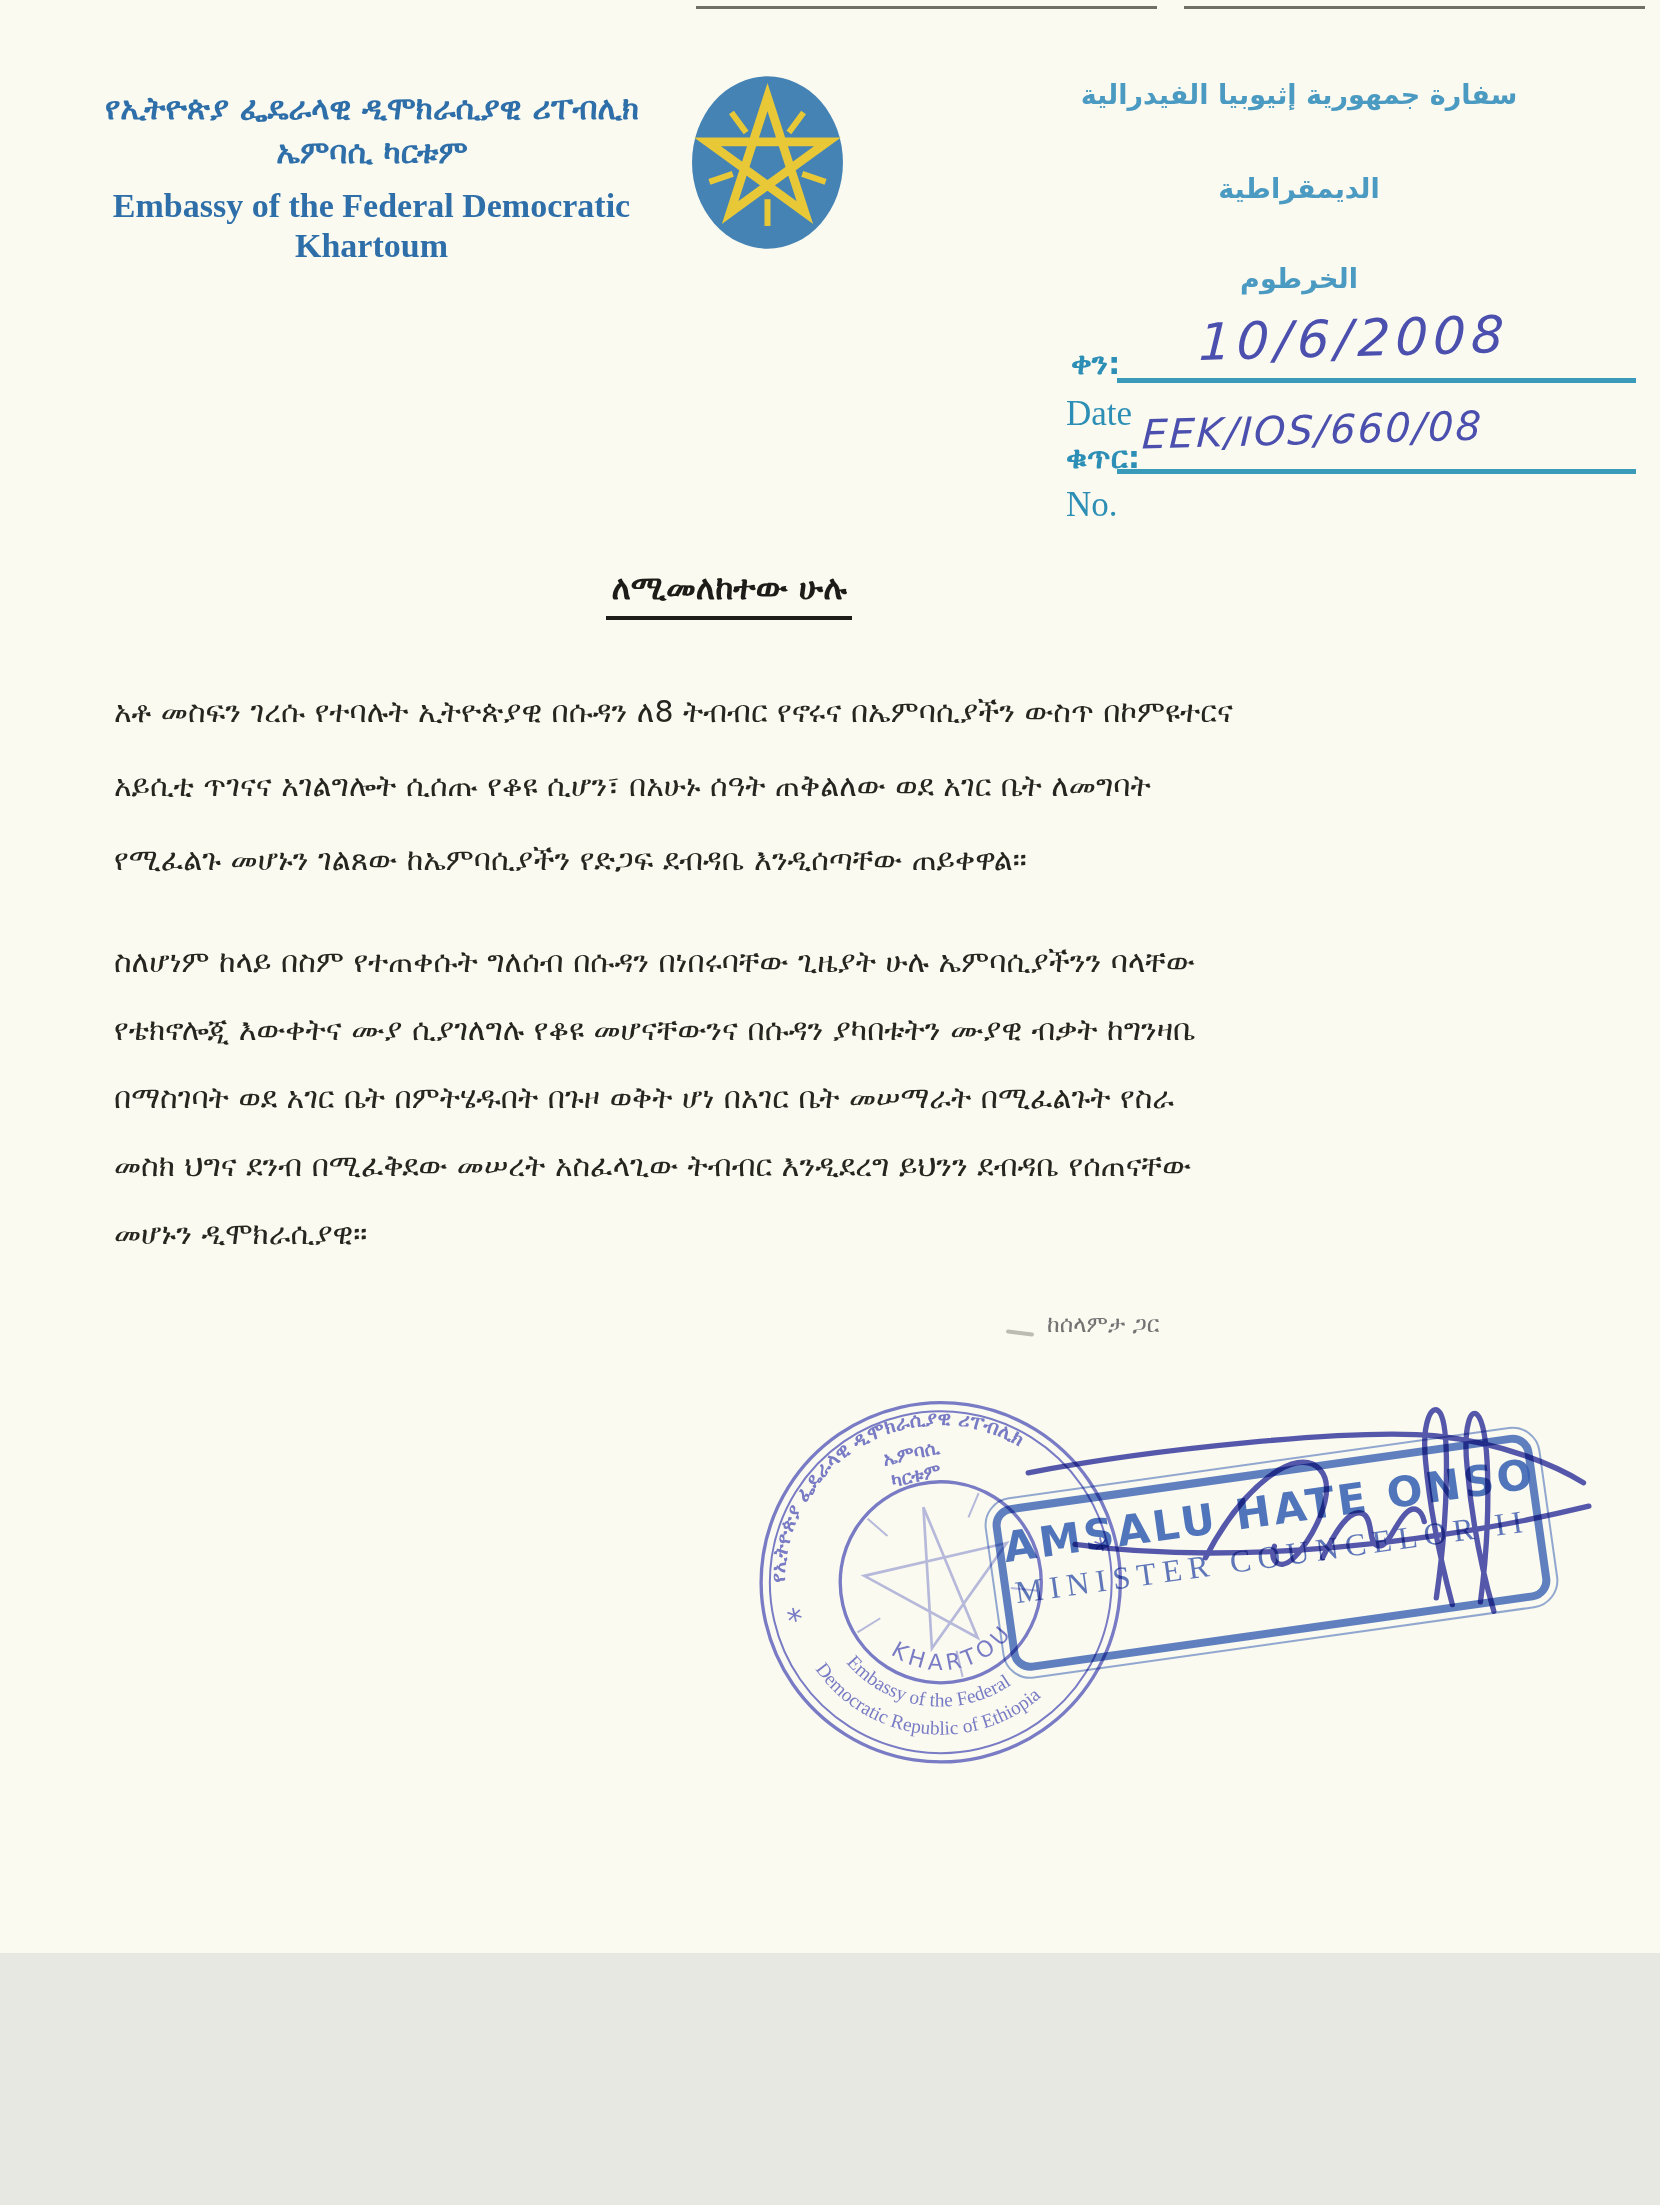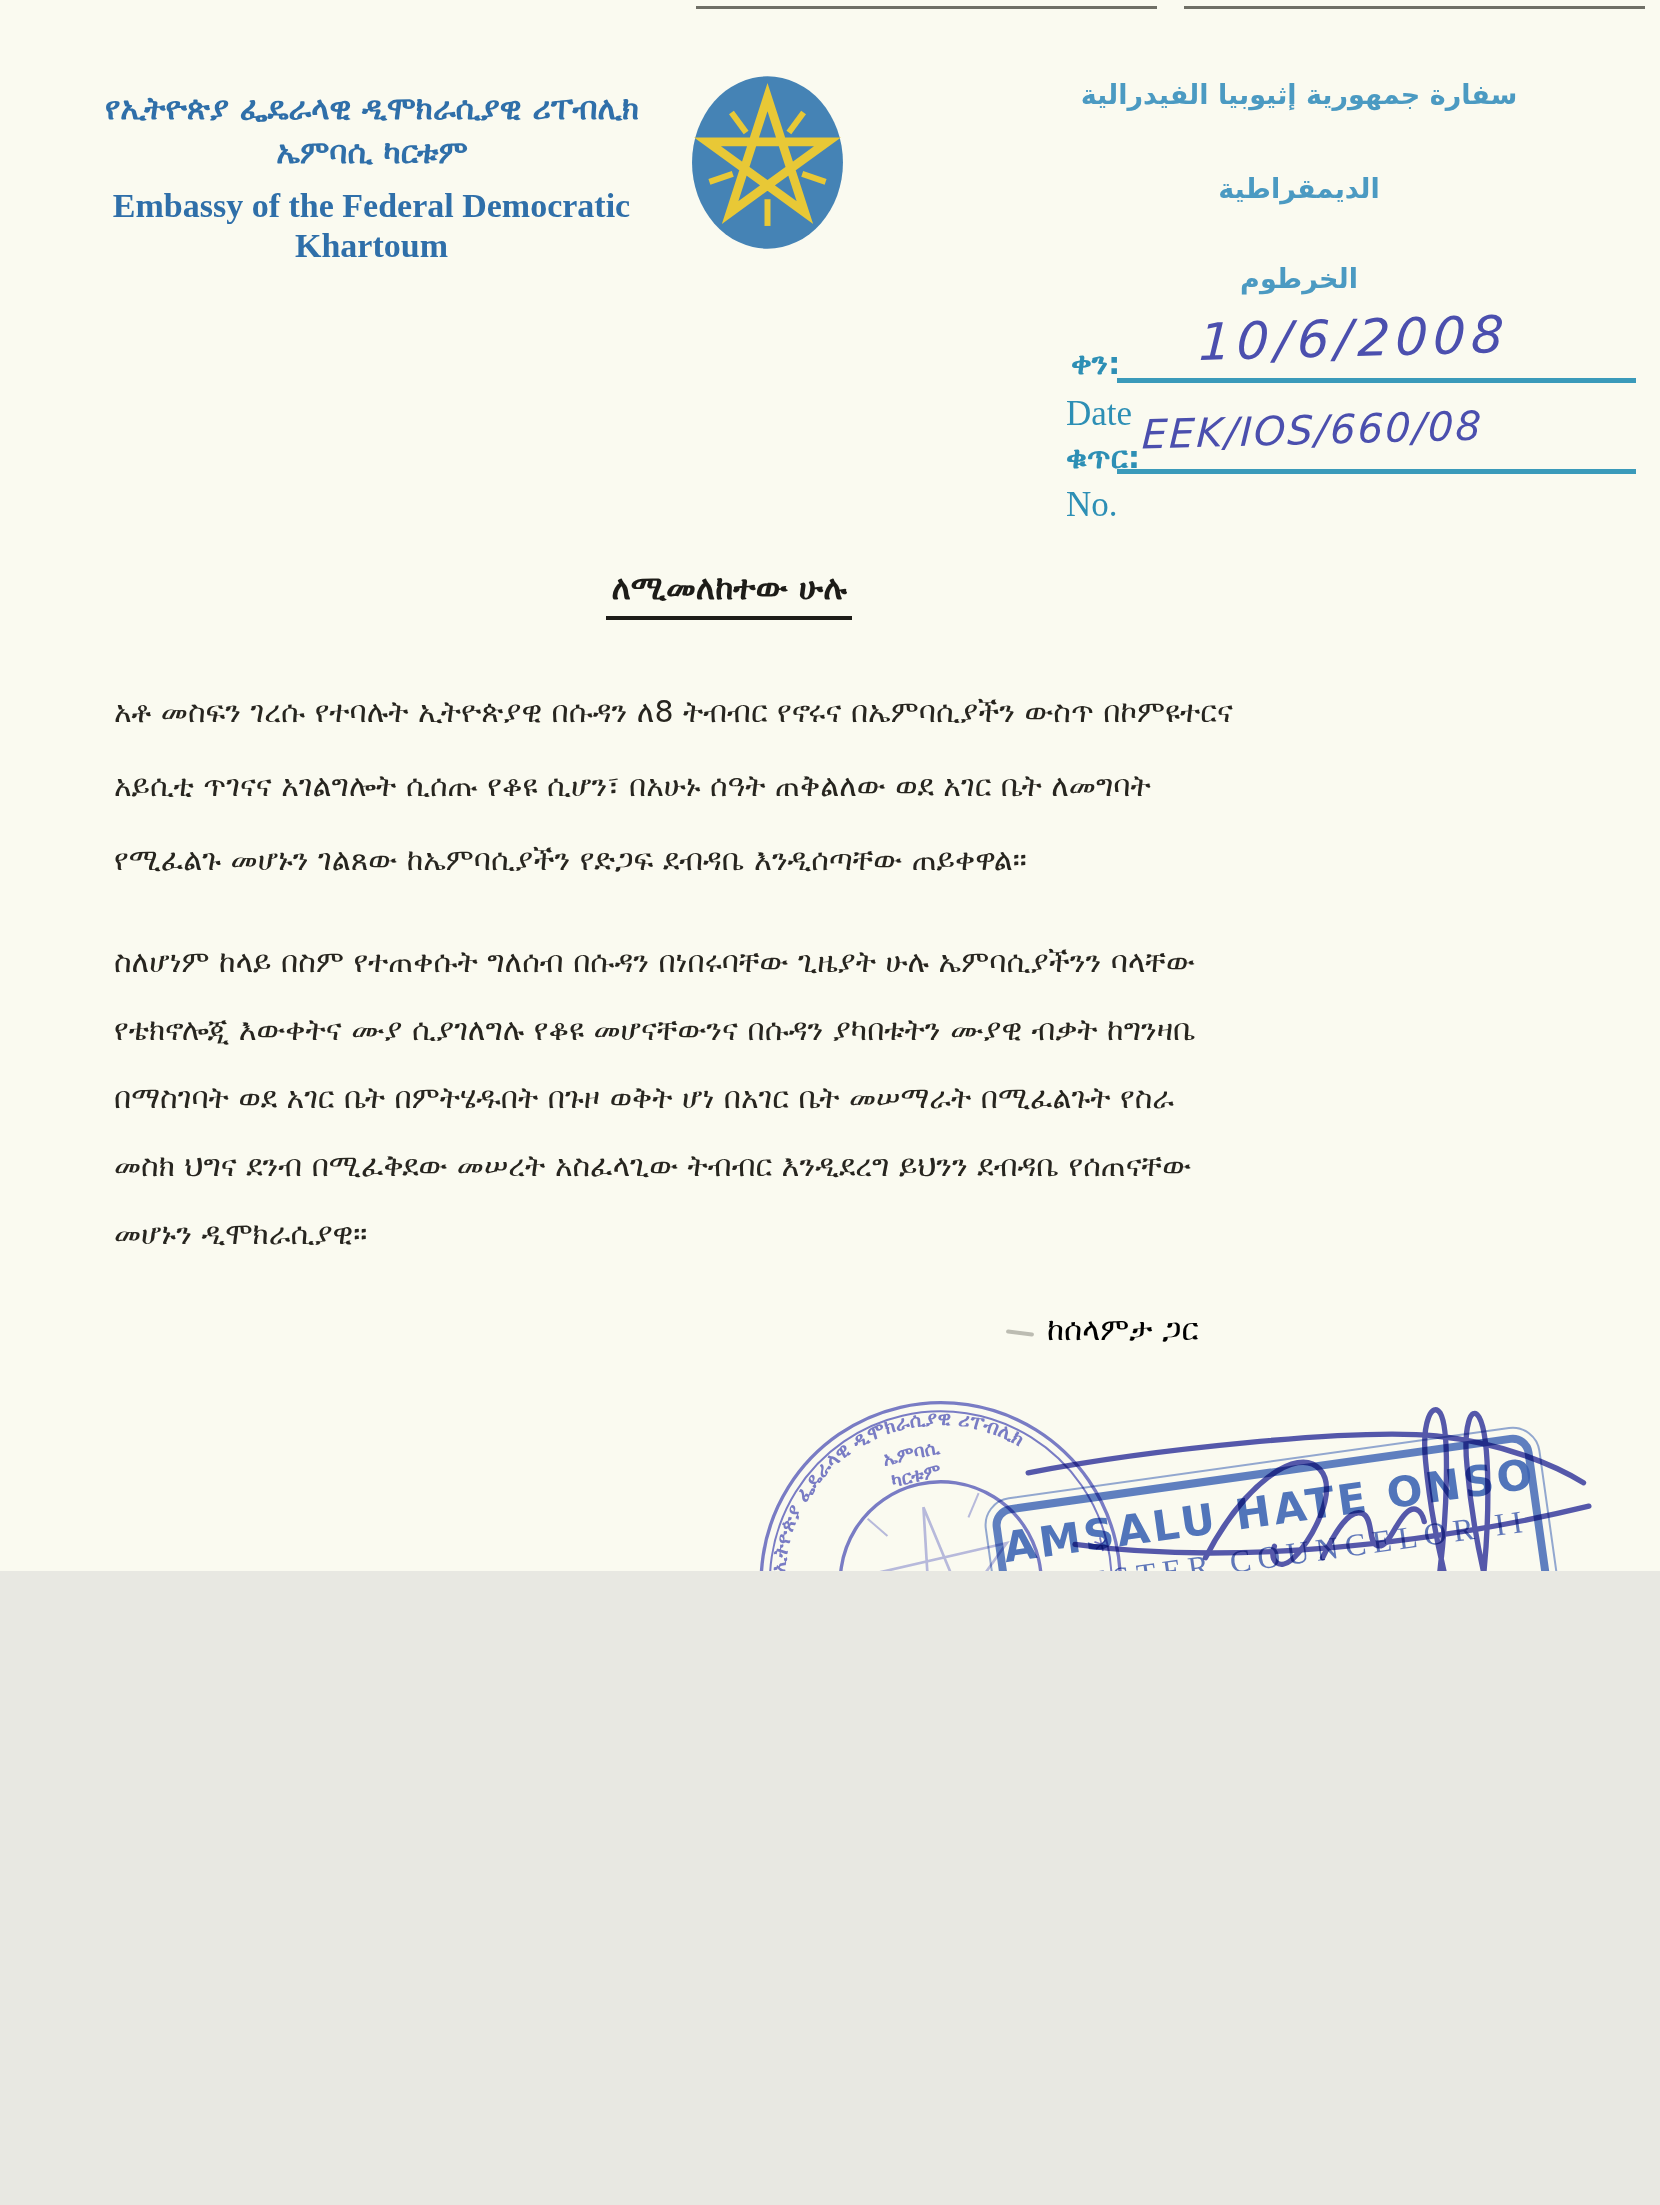--- a/index.html
+++ b/index.html
@@ -1,37 +1,37 @@
 <!DOCTYPE html>
 <html style="font-size:10.7px"><head>
 <meta charset="utf-8">
 <style>
   html,body{margin:0;padding:0;background:#e8e8e2;}
   .abs{position:absolute;}
-  .page{position:relative;width:1661px;height:1571px;background:#fafaf0;overflow:hidden;
+  .page{position:relative;width:1661px;height:1953px;background:#fafaf0;overflow:hidden;
         font-family:"DejaVu Sans",sans-serif;color:#262420;}
   
   .am-head{font-weight:bold;color:#2f6fa9;font-size:31.5px;line-height:44px;text-align:center;}
   .en-head{font-family:"Liberation Serif",serif;font-weight:bold;color:#2f6fa9;
            font-size:34px;line-height:40px;text-align:center;}
   .en-head .it{font-style:italic;}
   .ar{color:#4b9ac2;font-size:27px;font-weight:bold;direction:rtl;text-align:center;white-space:nowrap;}
   
   .teal-label{color:#2d8fb5;font-weight:bold;font-size:31px;}
   .teal-serif{color:#2d8fb5;font-family:"Liberation Serif",serif;font-size:35px;}
   .rule{background:#3a9aba;height:5.4px;}
   .hand{color:#4b4fae;font-style:italic;white-space:nowrap;}
   .hand-date{font-size:51px;letter-spacing:5.4px;transform:rotate(-1.5deg) skewX(-4deg);}
   .hand-no{font-size:40px;letter-spacing:2px;transform:rotate(-1.5deg) skewX(-4deg);}
   
   .title{font-size:33px;font-weight:bold;color:#1d1c18;border-bottom:4.7px solid #1d1c18;
          padding:0 5.4px 8px 5.4px;white-space:nowrap;}
   .body-line{font-size:30px;line-height:74px;white-space:nowrap;color:#27251f;}
   .p2 .body-line{line-height:68px;}
-  .closing{font-size:31px;color:#000000;white-space:nowrap;}
+  .closing{font-size:23px;color:#737373;white-space:nowrap;}
   
   .stamp-rect{width:529px;height:151px;border:8.7px solid rgba(62,102,192,.82);border-radius:20px;
               outline:2.7px solid rgba(62,102,192,.55);outline-offset:6px;
               transform:rotate(-8deg);transform-origin:left top;text-align:center;
               mix-blend-mode:multiply;}
   .stamp-rect .l1{font-size:42px;font-weight:bold;letter-spacing:3.3px;color:rgba(58,100,190,.88);
                   margin-top:9.4px;white-space:nowrap;}
   .stamp-rect .l2{font-family:"Liberation Serif",serif;font-size:31.5px;letter-spacing:6.7px;
                   color:rgba(62,92,184,.82);margin-top:4px;white-space:nowrap;}
   .smudge{width:28px;height:4px;background:#bcbcb2;transform:rotate(7deg);border-radius:2px;}

